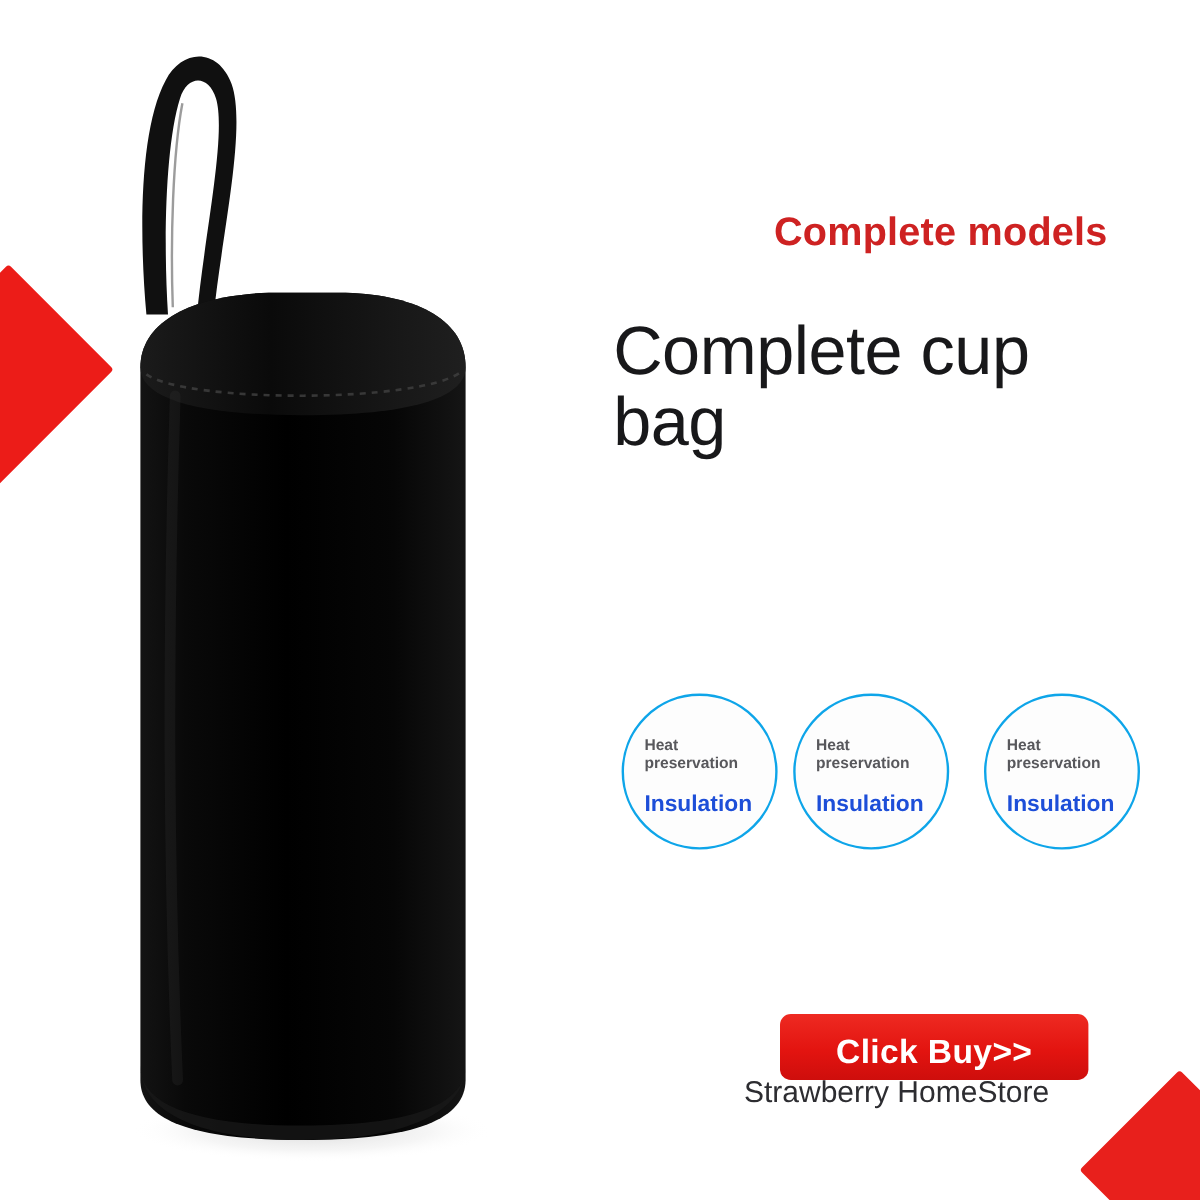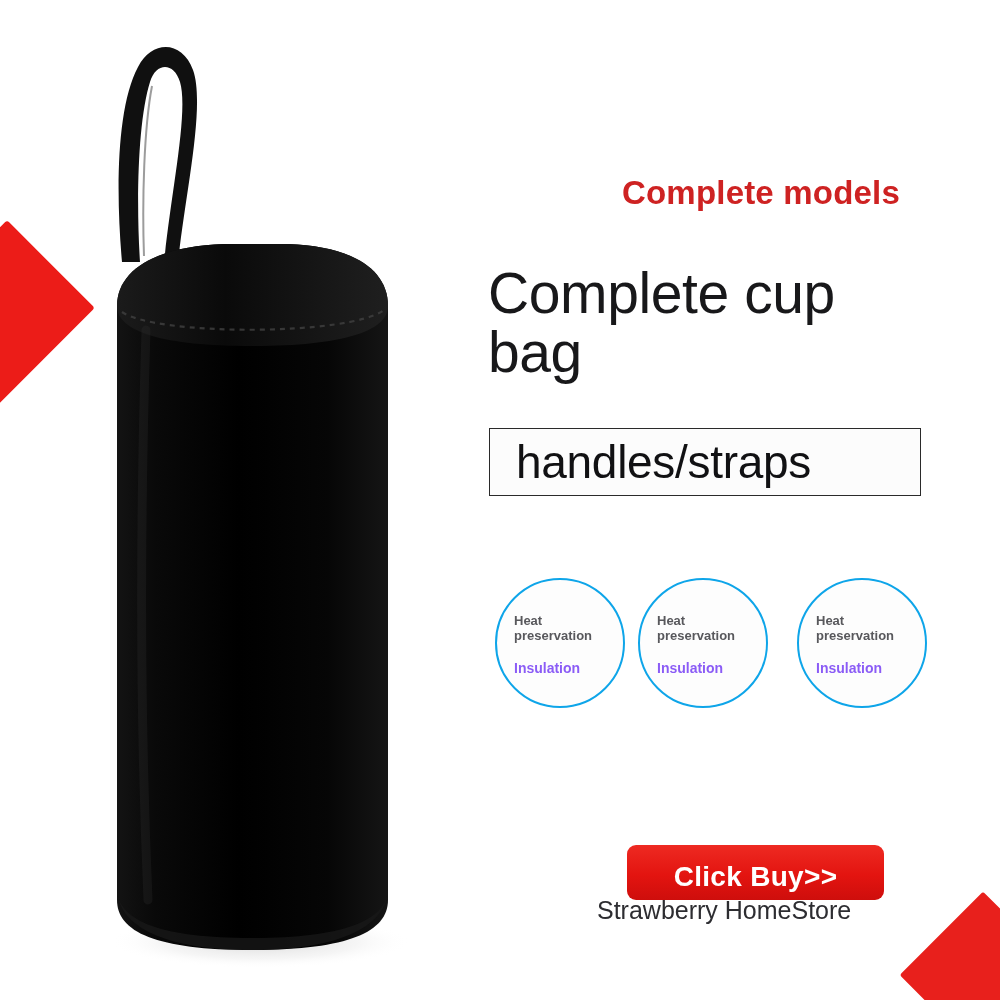--- a/index.html
+++ b/index.html
@@ -55,21 +55,21 @@
   }
   #product-photo svg {
     display: block;
     width: 100%;
     height: 100%;
   }
 
   
   #copy-column {
     position: absolute;
-    left: 477px;
+    left: 500px;
     top: 0;
     width: 500px;
     height: 732px;
   }
 
   #eyebrow-headline {
     position: absolute;
     left: 74px;
     top: 174px;
     width: 420px;
@@ -144,22 +144,22 @@
     width: 100px;
     font-size: 13px;
     line-height: 1.18;
     color: #58585c;
   }
   .badge-insulation {
     position: absolute;
     left: 17px;
     top: 80px;
     width: 106px;
-    font-size: 14px;
-    color: #8b5cf6;
+    font-size: 19px;
+    color: #1d4ed8;
     white-space: nowrap;
   }
 
   
   #cta-block {
     position: absolute;
     left: 120px;
     top: 845px;
     width: 360px;
     height: 100px;
@@ -259,23 +259,20 @@
       <path d="M 86 310 C 80 500, 80 700, 88 880" stroke="#2e2e2e" stroke-width="9" fill="none" opacity="0.30" stroke-linecap="round"></path>
     </svg>
   </div>
 
   <div id="copy-column">
 
     <div id="eyebrow-headline">Complete models</div>
 
     <div id="product-title">Complete cup bag</div>
 
-    <div id="feature-box">
-      <span id="feature-box-label">handles/straps</span>
-    </div>
 
     <div id="badge-row">
 
       <div class="badge">
         <div class="badge-heat">Heat preservation</div>
         <div class="badge-insulation">Insulation</div>
       </div>
 
       <div class="badge">
         <div class="badge-heat">Heat preservation</div>

